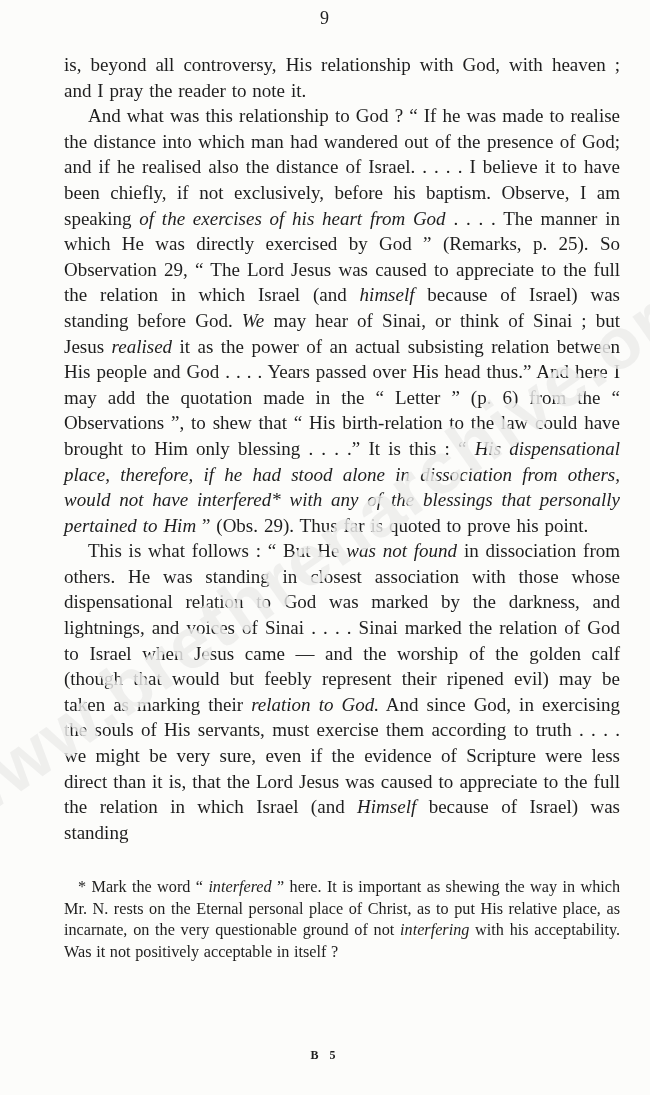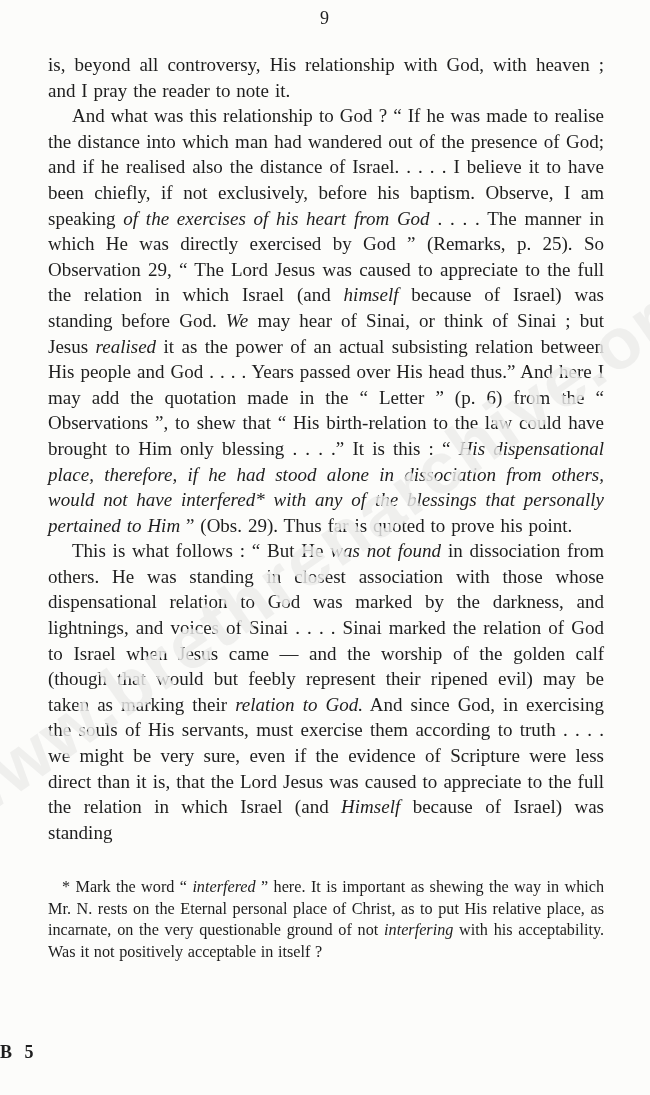--- a/index.html
+++ b/index.html
@@ -23,21 +23,21 @@
     top: 8px;
     left: 0;
     right: 0;
     text-align: center;
     font-size: 18px;
     letter-spacing: 1px;
   }
   .text-block {
     position: absolute;
     top: 52px;
-    left: 48px;
+    left: 64px;
     width: 556px;
   }
   .body-text p {
     margin: 0;
     font-size: 19px;
     line-height: 25.6px;
     text-align: justify;
     text-indent: 24px;
     word-spacing: 0.06em;
   }
@@ -53,22 +53,22 @@
     line-height: 21.4px;
     text-align: justify;
     text-indent: 14px;
     word-spacing: 0.04em;
   }
   .signature {
     position: absolute;
     bottom: 32px;
     left: 0;
     right: 0;
-    text-align: left;
-    font-size: 18px;
+    text-align: center;
+    font-size: 12px;
     font-weight: bold;
     letter-spacing: 4px;
     margin-top: 11px;
   }
   .watermark {
     position: absolute;
     top: 0; left: 0; right: 0; bottom: 0;
     display: flex;
     align-items: center;
     justify-content: center;

